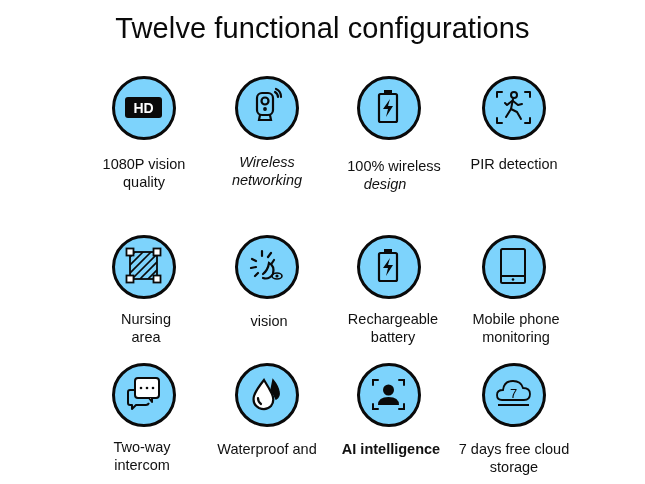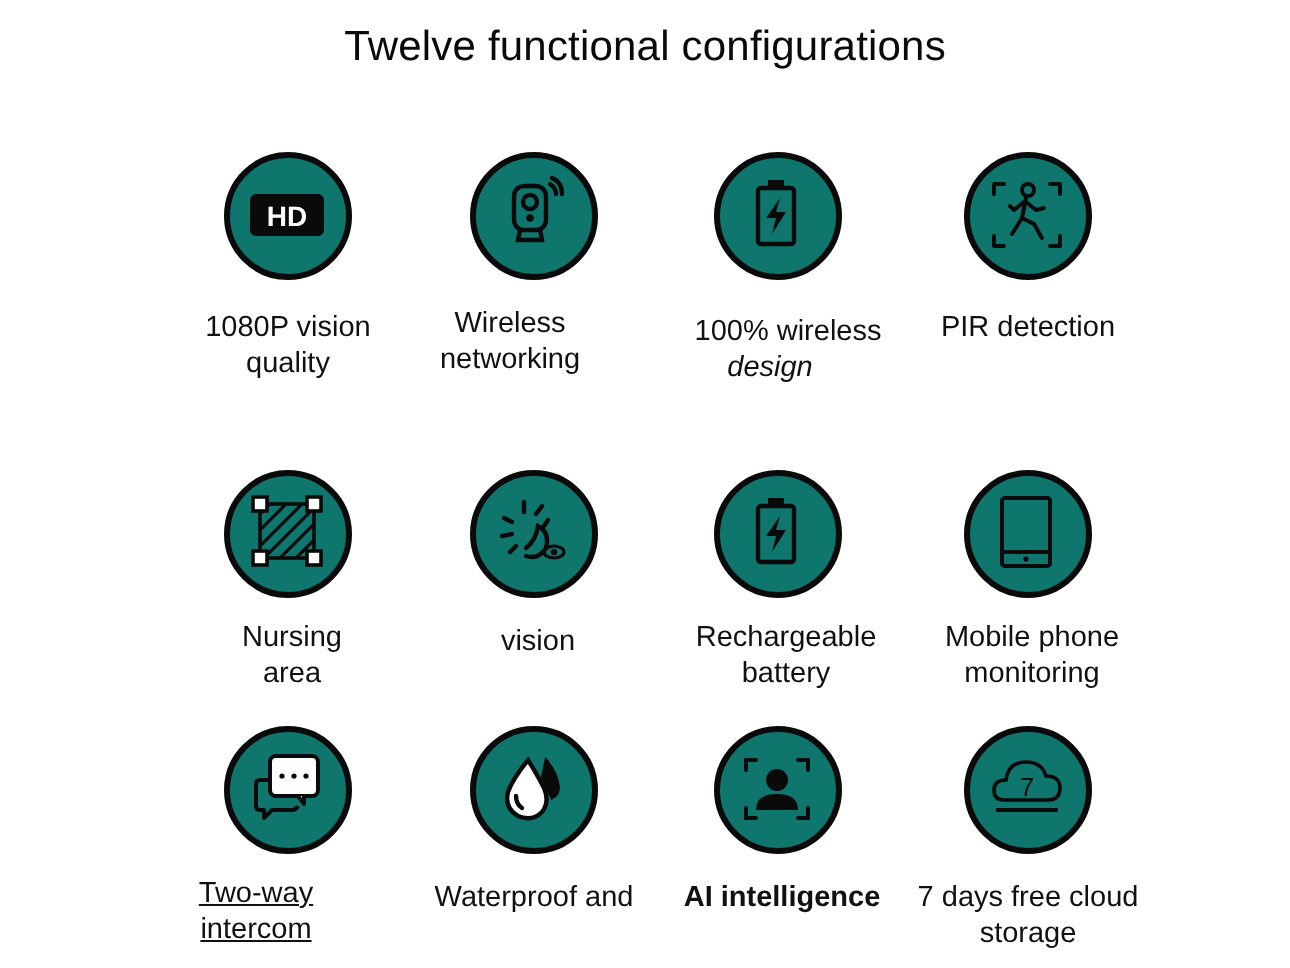--- a/index.html
+++ b/index.html
@@ -1,26 +1,26 @@
 <!DOCTYPE html>
 <html><head>
 <meta charset="utf-8">
 <style>
   * { margin: 0; padding: 0; box-sizing: border-box; }
   html, body { width: 645px; height: 484px; background: #ffffff; overflow: hidden; }
   body { position: relative; font-family: "Liberation Sans", sans-serif; color: #111111; }
   .title {
     position: absolute; left: 0; top: 12px; width: 645px;
-    text-align: center; font-size: 21px; font-weight: normal; color: #0a0a0a;
+    text-align: center; font-size: 29px; font-weight: normal; color: #0a0a0a;
     letter-spacing: 0.1px;
   }
   .icon-circle {
     position: absolute; width: 64px; height: 64px;
     border: 3.5px solid #0a0a0a; border-radius: 50%;
-    background: #0f766e;
+    background: #7dd3fc;
   }
   .icon-circle svg { position: absolute; left: 0; top: 0; width: 57px; height: 57px; }
   .label {
     position: absolute; width: 160px; text-align: center;
     font-size: 14.5px; line-height: 18px; color: #111111;
   }
 </style>
 </head>
 <body>
 
@@ -40,21 +40,21 @@
 <div class="icon-circle" style="left:235px;top:76px;">
   <svg viewBox="0 0 57 57" fill="none" stroke="#0a0a0a" stroke-width="2.2" stroke-linecap="round">
     <rect x="19" y="14" width="16" height="22" rx="5"></rect>
     <circle cx="27" cy="22" r="3.5"></circle>
     <circle cx="27" cy="30" r="0.8" fill="#0a0a0a"></circle>
     <path d="M22 36 L21 41 L33 41 L32 36"></path>
     <path d="M37 13 Q40 15 40 18"></path>
     <path d="M38 10 Q43 12 43 18"></path>
   </svg>
 </div>
-<div class="label" style="left:175px;top:153px;">
+<div class="label" style="left:187px;top:153px;font-style:italic;">
   <div>Wireless</div>
   <div>networking</div>
 </div>
 
 <div class="icon-circle" style="left:357px;top:76px;">
   <svg viewBox="0 0 57 57" fill="none" stroke="#0a0a0a" stroke-width="2.2">
     <rect x="24" y="11" width="8" height="4" fill="#0a0a0a" stroke="none"></rect>
     <rect x="19" y="15" width="18" height="28" rx="1.5"></rect>
     <path d="M30 20 L23 30 L28 30 L26 38 L33 27 L28 27 Z" fill="#0a0a0a" stroke="none"></path>
   </svg>
@@ -154,21 +154,21 @@
 <div class="icon-circle" style="left:112px;top:363px;">
   <svg viewBox="0 0 57 57" fill="none" stroke="#0a0a0a" stroke-width="2" stroke-linejoin="round">
     <path d="M19 24 L15 24 Q13 24 13 26 L13 37 Q13 39 15 39 L17 39 L17 43 L21 39 L31 39 Q33 39 34 37"></path>
     <rect x="20" y="12" width="24" height="20" rx="3" fill="#fff"></rect>
     <path d="M34 32 L37 36 L37 32" fill="#fff"></path>
     <circle cx="26" cy="22" r="1.3" fill="#0a0a0a" stroke="none"></circle>
     <circle cx="32" cy="22" r="1.3" fill="#0a0a0a" stroke="none"></circle>
     <circle cx="38" cy="22" r="1.3" fill="#0a0a0a" stroke="none"></circle>
   </svg>
 </div>
-<div class="label" style="left:48px;top:438px;text-decoration:underline;">
+<div class="label" style="left:62px;top:438px;">
   <div>Two-way</div>
   <div>intercom</div>
 </div>
 
 <div class="icon-circle" style="left:235px;top:363px;">
   <svg viewBox="0 0 57 57" fill="none" stroke="#0a0a0a" stroke-width="2.2" stroke-linecap="round">
     <path d="M35 14 Q40 20 41 26 Q42 31 38 33 Q36 28 33 24 Z" fill="#0a0a0a" stroke-width="1.5"></path>
     <path d="M26 14 Q18 24 16 30 Q14 38 21 42 Q28 45 33 40 Q37 35 34 28 Q31 22 26 14 Z" fill="#fff"></path>
     <path d="M20 32 Q20 36 23 38"></path>
   </svg>

